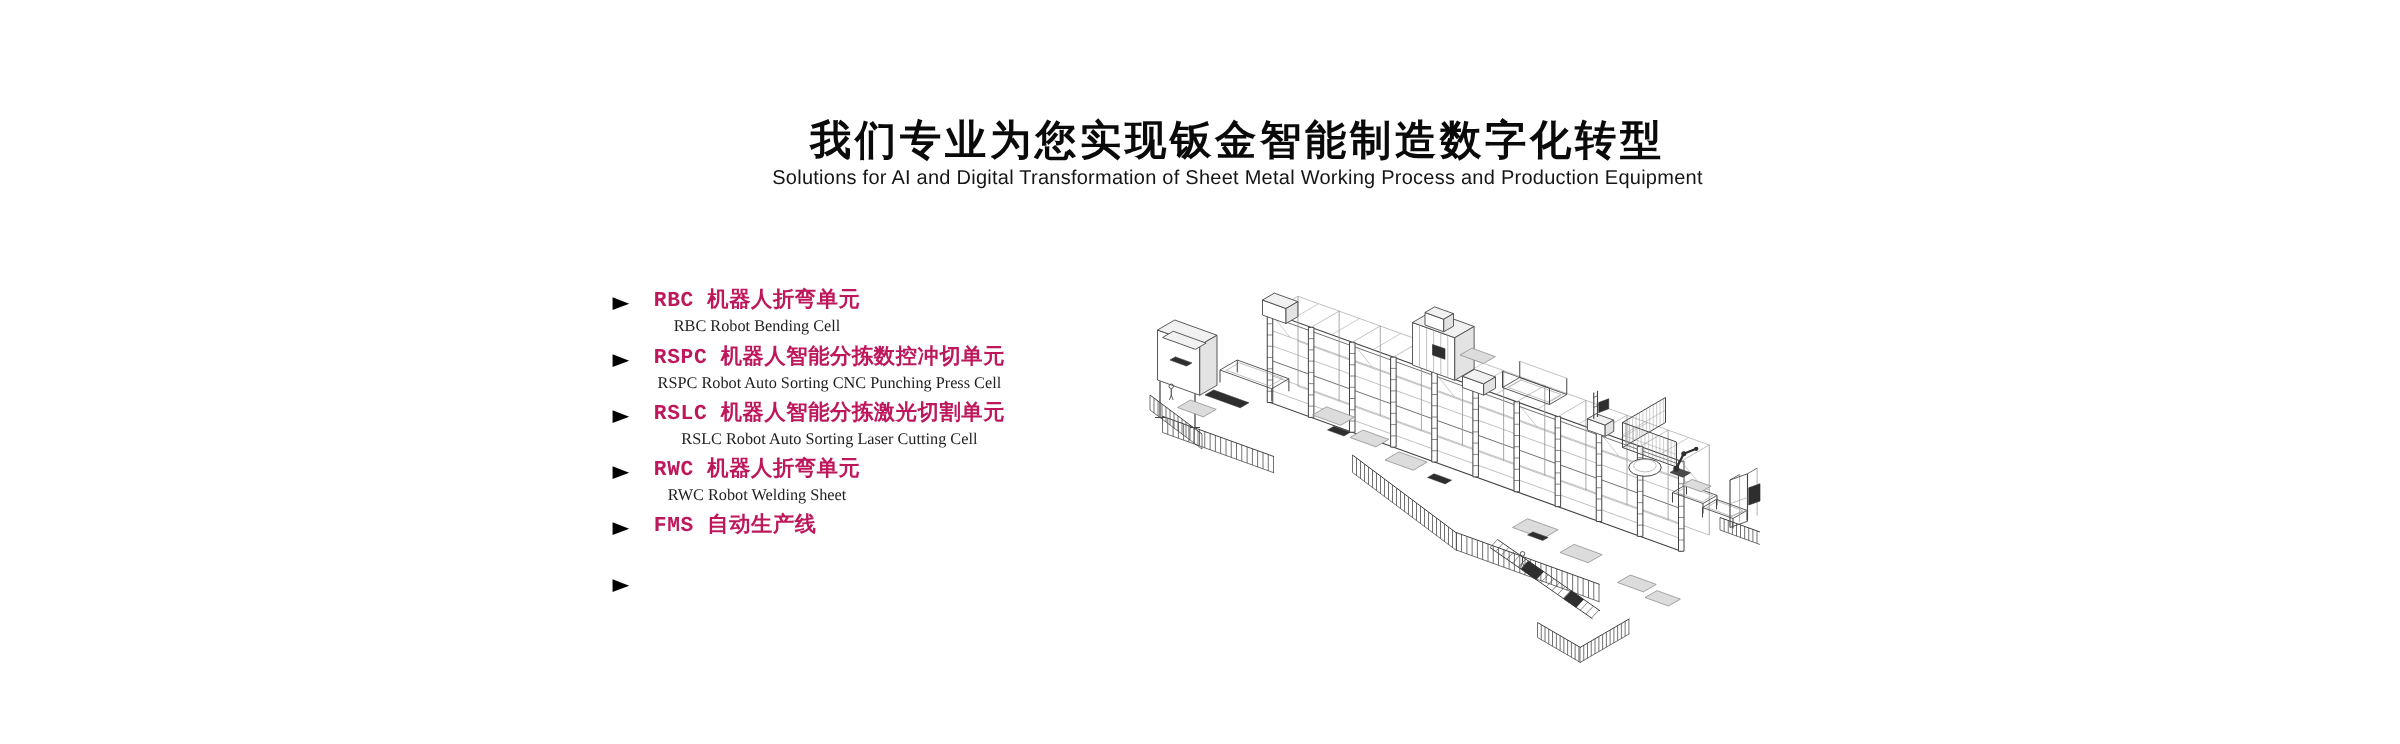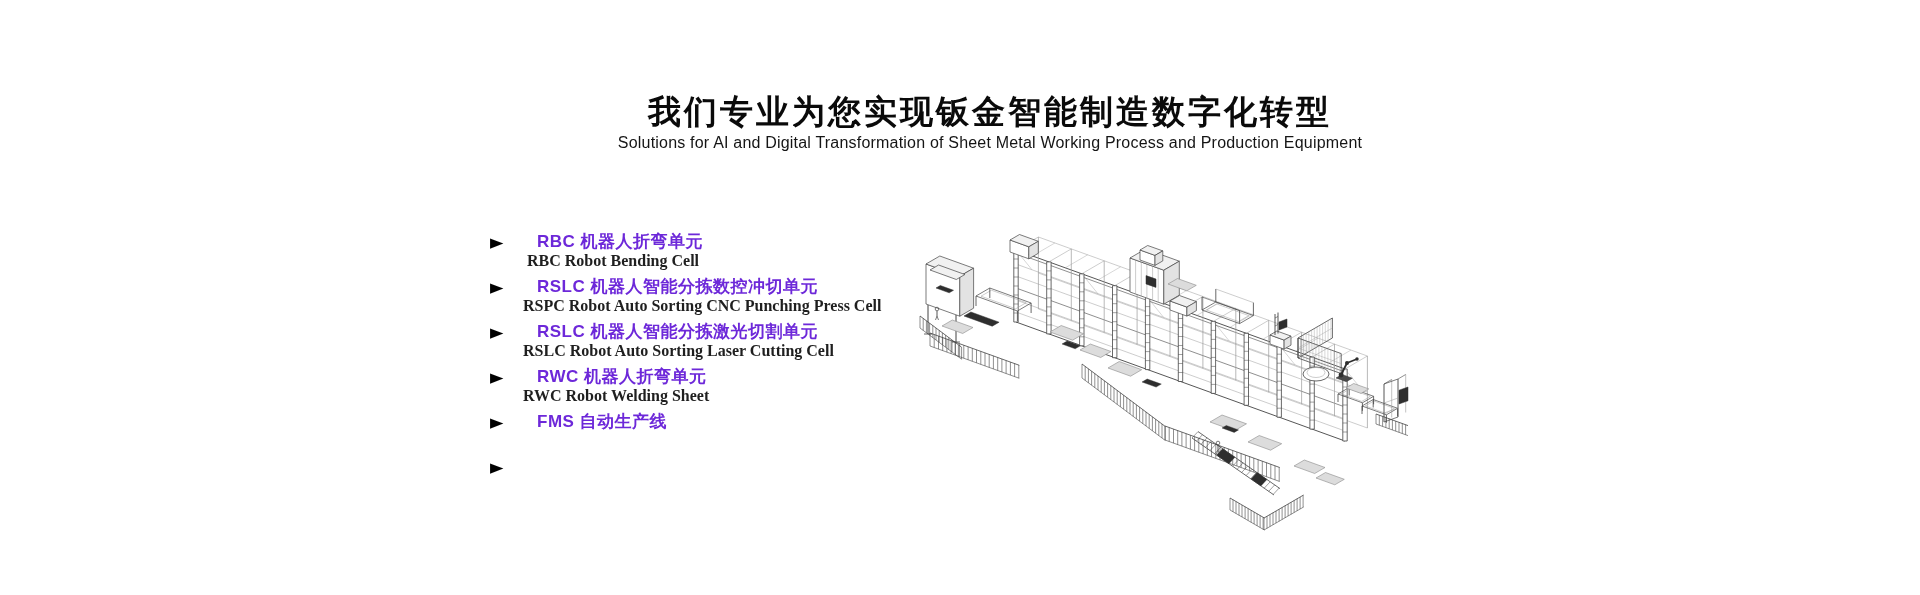--- a/index.html
+++ b/index.html
@@ -20,27 +20,27 @@
   }
   
   .products{position:absolute;left:490px;top:232px;margin:0;padding:0;list-style:none;}
   .product{display:flex;align-items:flex-start;height:38px;margin-bottom:7px;}
   .arrow{
     width:33px;flex:0 0 33px;font-size:14px;line-height:20px;color:#000;
     transform:scaleX(1.25) scaleY(.95);transform-origin:left center;
   }
   .ptext{display:flex;flex-direction:column;}
   .cn{
-    font-family:Liberation Sans, sans-serif;
+    font-family:Liberation Mono, monospace;
     font-size:17px;font-weight:700;line-height:20px;letter-spacing:.5px;
-    color:#6d28d9;white-space:nowrap;margin-left:14px;
+    color:#be185d;white-space:nowrap;
   }
   .en{
     font-family:"Liberation Serif","DejaVu Serif",serif;
-    font-size:16px;font-weight:700;line-height:18px;color:#1f1f1f;white-space:nowrap;text-align:center;
+    font-size:13px;font-weight:400;line-height:18px;color:#1f1f1f;white-space:nowrap;text-align:center;
   }
   
   .illustration{position:absolute;left:912px;top:226px;width:520px;height:306px;}
   .illustration svg{display:block;width:100%;height:100%;}
 </style>
 </head>
 <body>
 
 <div class="banner">
 
@@ -53,21 +53,21 @@
     <li class="product">
       <span class="arrow">▶</span>
       <span class="ptext">
         <span class="cn">RBC 机器人折弯单元</span>
         <span class="en">RBC Robot Bending Cell</span>
       </span>
     </li>
     <li class="product">
       <span class="arrow">▶</span>
       <span class="ptext">
-        <span class="cn">RSLC 机器人智能分拣数控冲切单元</span>
+        <span class="cn">RSPC 机器人智能分拣数控冲切单元</span>
         <span class="en">RSPC Robot Auto Sorting CNC Punching Press Cell</span>
       </span>
     </li>
     <li class="product">
       <span class="arrow">▶</span>
       <span class="ptext">
         <span class="cn">RSLC 机器人智能分拣激光切割单元</span>
         <span class="en">RSLC Robot Auto Sorting Laser Cutting Cell</span>
       </span>
     </li>

